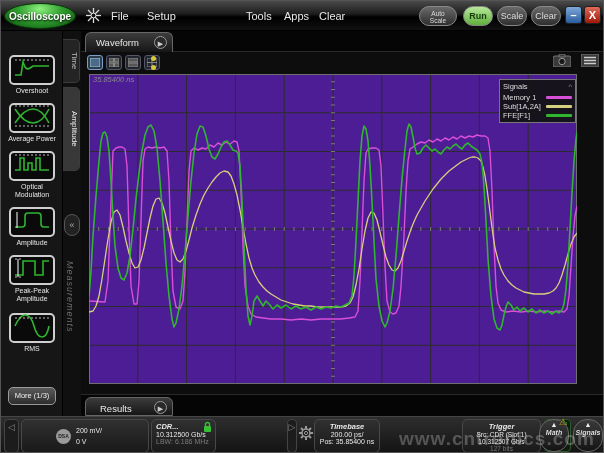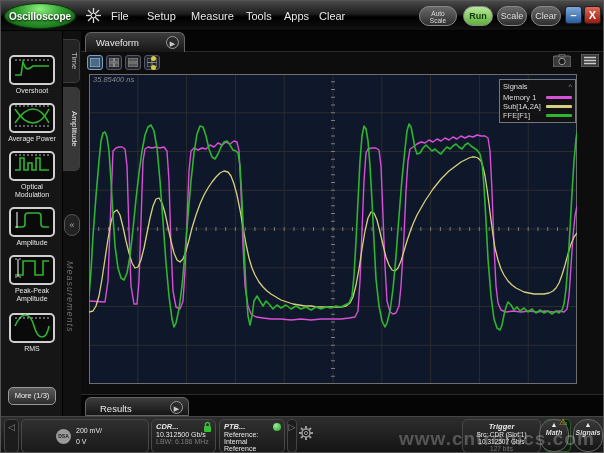--- a/index.html
+++ b/index.html
@@ -38,43 +38,43 @@
     border-radius:0 5px 5px 0;background:#242424;color:#bbb;font-size:8px;
     writing-mode:vertical-rl;text-align:center;}
   .vtab.sel{background:#383838;color:#eee;}
   .collapse{position:absolute;left:1px;top:183px;width:16px;height:22px;border:1px solid #555;
     border-radius:8px;background:#222;color:#aaa;font-size:9px;text-align:center;line-height:20px;}
   .panelname{position:absolute;left:2px;top:230px;color:#6f6f6f;font-size:9px;font-style:italic;
     writing-mode:vertical-rl;letter-spacing:1px;}
   
   .main{position:absolute;left:80px;top:30px;width:524px;height:385px;background:#0d0d0d;}
   .tabbar{position:absolute;left:0;top:0;width:524px;height:21px;background:#050505;border-bottom:1px solid #2a2a2a;}
-  .doctab{position:absolute;left:4px;top:1px;width:100px;height:20px;border:1px solid #666;border-bottom:none;
+  .doctab{position:absolute;left:4px;top:1px;width:88px;height:20px;border:1px solid #666;border-bottom:none;
     border-radius:6px 6px 0 0;background:linear-gradient(#3c3c3c,#161616);color:#e8e8e8;font-size:9.5px;
     padding:4px 0 0 10px;}
   .playcirc{position:absolute;right:5px;top:3px;width:13px;height:13px;border-radius:50%;
     border:1px solid #999;background:#2a2a2a;color:#ccc;font-size:7px;text-align:center;line-height:13px;}
   .toolrow{position:absolute;left:6px;top:24px;height:17px;display:flex;gap:3px;}
   .layoutbtn{width:16px;height:15px;border:1px solid #556;border-radius:3px;background:#20242c;
     display:flex;align-items:center;justify-content:center;}
   .layoutbtn.sel{border-color:#7aa0c8;background:#2c3a4a;}
   .dots{position:absolute;left:70px;top:25px;}
   .dot{width:5px;height:5px;border-radius:50%;background:#d8c93a;margin-bottom:4px;}
   .camera{position:absolute;right:34px;top:22px;}
   .hamb{position:absolute;right:6px;top:22px;}
-  .plotbox{position:absolute;left:8px;top:43px;width:488px;height:310px;background:#0f172a;}
+  .plotbox{position:absolute;left:8px;top:43px;width:488px;height:310px;background:#4c1d95;}
   .annot{position:absolute;left:4px;top:1px;color:#8a8a8a;font-size:7.5px;font-style:italic;}
   .legend{position:absolute;right:1px;top:5px;width:77px;background:rgba(18,18,18,.92);
     border:1px solid #777;font-size:7.5px;color:#ddd;padding:2px 3px;}
   .legrow{display:flex;align-items:center;justify-content:space-between;height:9px;}
   .legsw{width:26px;height:3px;border-radius:1px;}
   .leghead{display:flex;justify-content:space-between;height:10px;margin-bottom:1px;}
   .m1{position:absolute;left:499px;top:189px;color:#e33fe3;font-size:9px;font-weight:bold;margin-left:32px;}
   .resultsbar{position:absolute;left:0;top:363px;width:524px;height:22px;background:#050505;border-top:1px solid #2a2a2a;}
-  .restab{position:absolute;left:4px;top:2px;width:104px;height:19px;border:1px solid #666;
+  .restab{position:absolute;left:4px;top:2px;width:88px;height:19px;border:1px solid #666;
     border-radius:6px 6px 0 0;background:linear-gradient(#3c3c3c,#161616);color:#e8e8e8;
     font-size:9.5px;padding:5px 0 0 14px;}
   
   .bottombar{position:absolute;left:0;top:415px;width:604px;height:38px;
     background:linear-gradient(#2e2e2e,#121212);border-top:1px solid #444;}
   .navbtn{position:absolute;top:2px;width:15px;height:34px;border:1px solid #444;border-radius:4px;
     background:#1c1c1c;color:#888;font-size:9px;text-align:center;padding-top:2px;}
   .tile{position:absolute;top:2px;height:34px;border:1px solid #484848;border-radius:5px;
     background:linear-gradient(#303030,#191919);color:#e8e8e8;font-size:7px;padding:2px 4px;}
   .tile .t{font-style:italic;font-weight:bold;font-size:7.5px;}
@@ -105,21 +105,20 @@
         <line x1="7.5" y1="0" x2="7.5" y2="15"></line>
             <line x1="0" y1="7.5" x2="15" y2="7.5"></line>
         <line x1="2" y1="2" x2="13" y2="13"></line>
             <line x1="13" y1="2" x2="2" y2="13"></line>
           </g>
         <circle cx="7.5" cy="7.5" r="2.4" fill="#111" stroke="#ddd"></circle>
         </svg>
     </span>
     <span class="menu" style="left:110px">File</span>
     <span class="menu" style="left:146px">Setup</span>
-    <span class="menu" style="left:190px">Measure</span>
     <span class="menu" style="left:245px">Tools</span>
     <span class="menu" style="left:283px">Apps</span>
     <span class="menu" style="left:318px">Clear</span>
     <div class="pill small" style="left:418px">
       <div>Auto</div>
       <div>Scale</div>
     </div>
     <div class="pill norm run" style="left:462px">Run</div>
     <div class="pill norm" style="left:496px">Scale</div>
     <div class="pill norm" style="left:530px">Clear</div>
@@ -419,41 +418,39 @@
       <div class="t">CDR...</div>
       <span style="position:absolute;right:3px;top:1px">
         <svg width="9" height="11" viewBox="0 0 9 11">
             <rect x="1" y="5" width="7" height="6" rx="1" fill="#35c035"></rect>
             <path d="M2.5 5 v-1.5 a2 2 0 0 1 4 0 V5" fill="none" stroke="#35c035" stroke-width="1.4"></path>
           </svg></span>
       <div>10.312500 Gb/s</div>
       <div class="dim">LBW: 6.186 MHz</div>
     </div>
 
-    <div class="tile" style="left:218px;width:66px">
-      <div class="t">PTB...</div>
-      <span style="position:absolute;right:3px;top:3px;width:8px;height:8px;border-radius:50%;
-        background:radial-gradient(circle at 35% 30%,#9df09d,#1f9e1f)"></span>
-      <div>Reference:</div>
-      <div>Internal Reference</div>
-    </div>
 
     <div class="navbtn" style="left:286px;width:10px">▷</div>
     <span class="gearbtn" style="left:297px">
       <svg width="16" height="16" viewBox="0 0 16 16">
           <g stroke="#999" stroke-width="2">
             <line x1="8" y1="1" x2="8" y2="15"></line>
             <line x1="1" y1="8" x2="15" y2="8"></line>
             <line x1="3" y1="3" x2="13" y2="13"></line>
             <line x1="13" y1="3" x2="3" y2="13"></line>
           </g>
           <circle cx="8" cy="8" r="4" fill="#1c1c1c" stroke="#999" stroke-width="1.5"></circle>
           <circle cx="8" cy="8" r="1.6" fill="#1c1c1c" stroke="#999"></circle>
         </svg></span>
 
+    <div class="tile" style="left:313px;width:66px;text-align:center">
+      <div class="t">Timebase</div>
+      <div>200.00 ps/</div>
+      <div>Pos: 35.85400 ns</div>
+    </div>
 
 
     <div class="tile" style="left:461px;width:79px;text-align:center;font-size:6.5px">
       <div class="t">Trigger</div>
       <div>Src: CDR (Slot 1)</div>
       <div>10.312507 Gb/s</div>
       <div class="dim">127 bits</div>
     </div>
 
     <div class="lockTile" style="left:543px">

